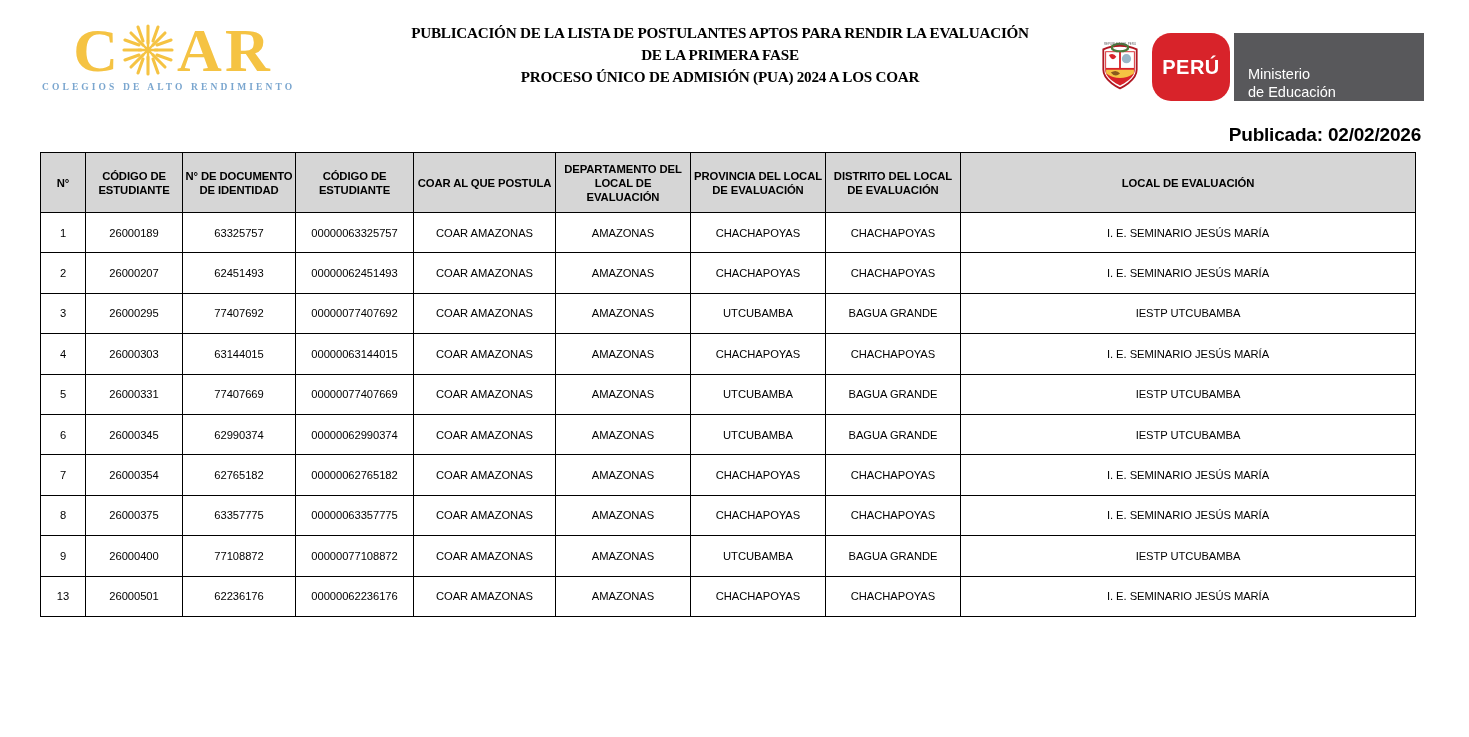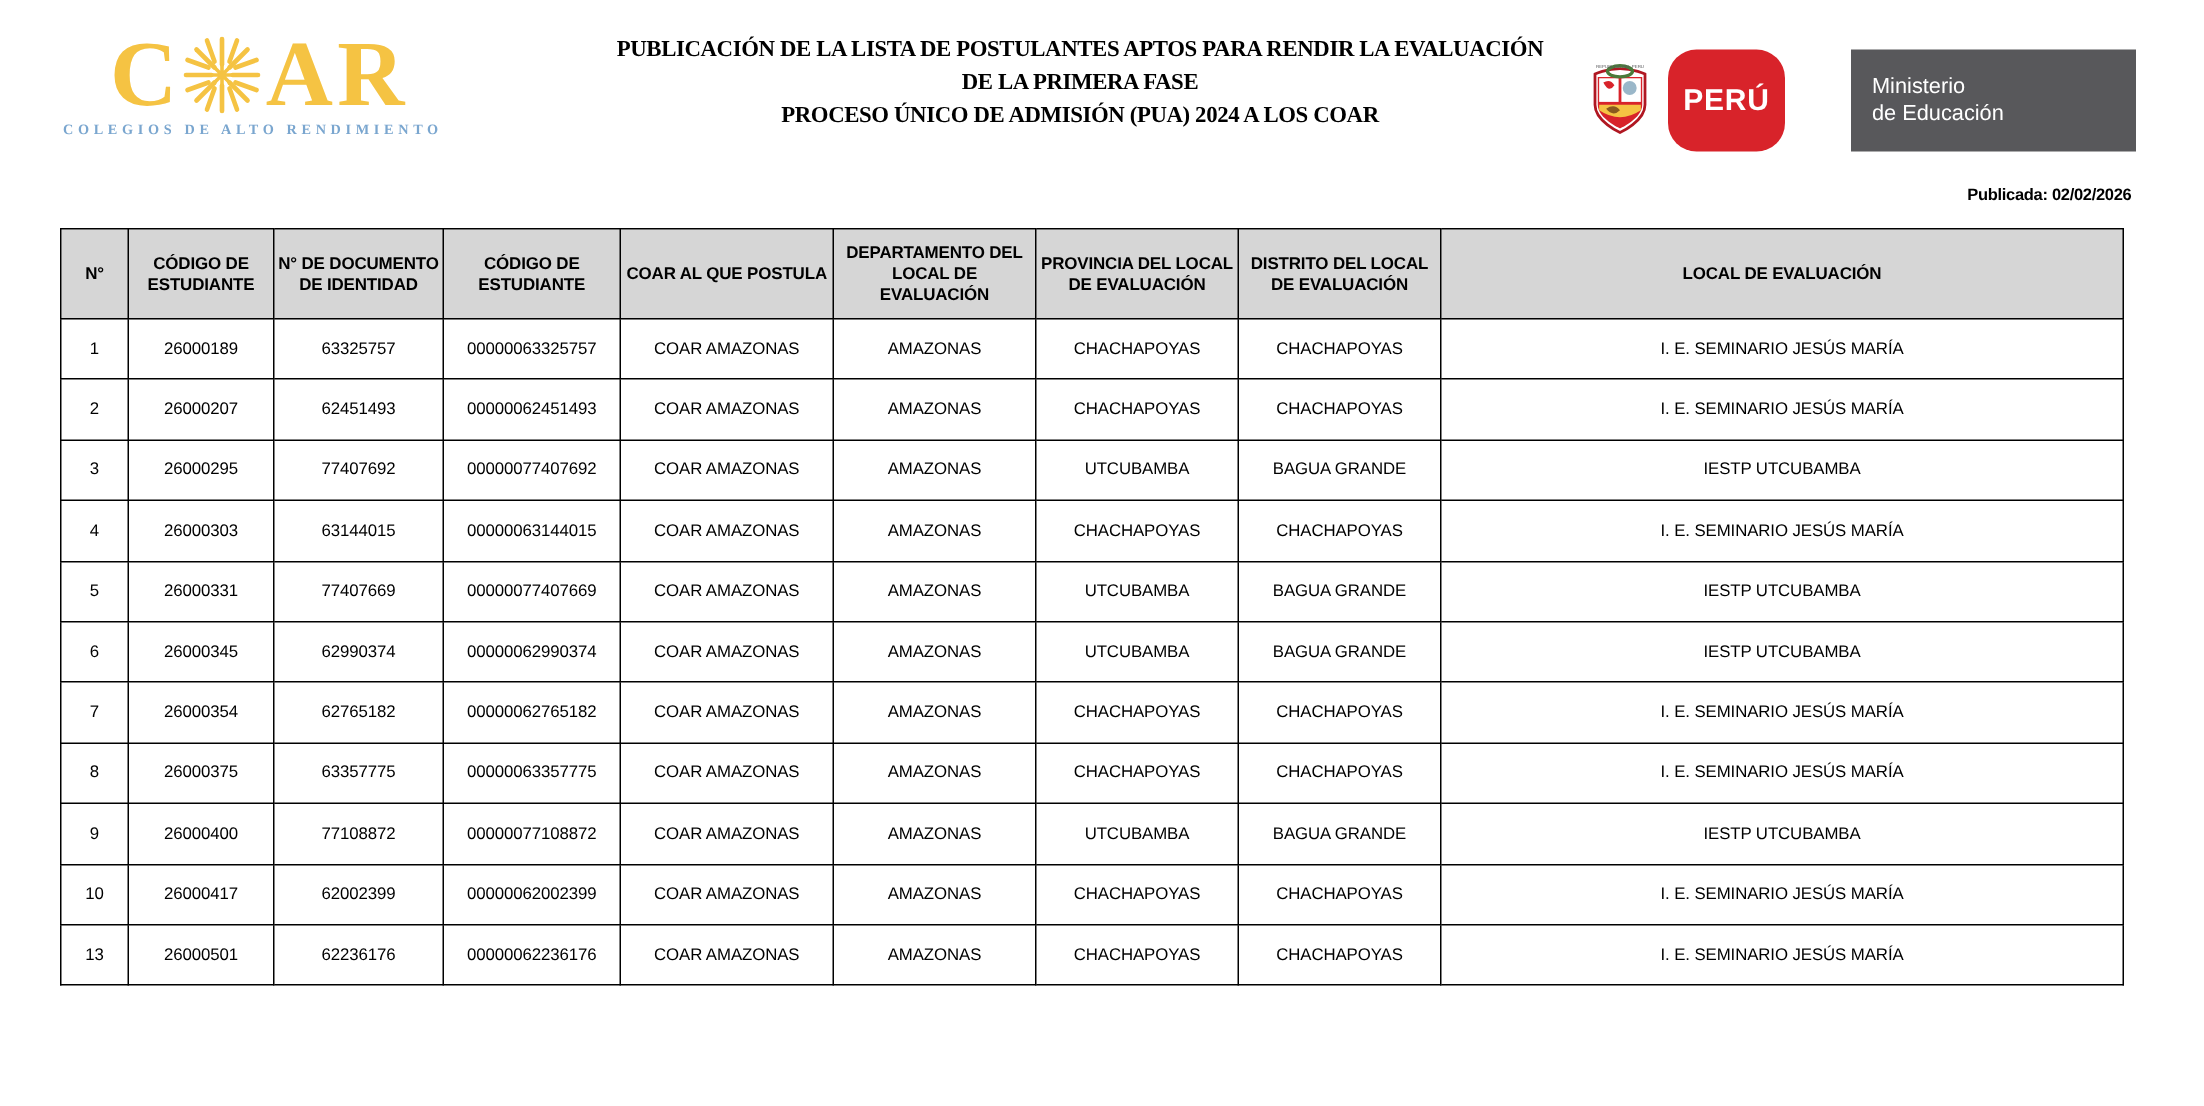--- a/index.html
+++ b/index.html
@@ -108,37 +108,36 @@
     letter-spacing: 0.5px;
     font-family: "Liberation Sans", sans-serif;
     border-radius: 19px;
   }
   .peru-gap { width: 4px; background:#ffffff; }
   .peru-gray {
     width: 190px;
     background: #58585b;
     display: flex;
     flex-direction: column;
-    justify-content: center;
+    justify-content: flex-end;
     padding-left: 14px;
     color: #fff;
-    margin-left: 40px;
   }
   .peru-gray span {
     font-size: 14.5px;
     line-height: 18px;
     font-family: "Liberation Sans", sans-serif;
   }
 
   
   .published {
     position: absolute;
     right: 48px;
     top: 124px;
-    font-size: 11px;
+    font-size: 19px;
     font-weight: bold;
     letter-spacing: -0.2px;
   }
 
   
   .table-wrap {
     position: absolute;
     left: 40px;
     top: 152px;
     width: 1375px;
@@ -374,31 +373,20 @@
           <td>26000400</td>
           <td>77108872</td>
           <td>00000077108872</td>
           <td>COAR AMAZONAS</td>
           <td>AMAZONAS</td>
           <td>UTCUBAMBA</td>
           <td>BAGUA GRANDE</td>
           <td>IESTP UTCUBAMBA</td>
         </tr>
         <tr>
-          <td>10</td>
-          <td>26000417</td>
-          <td>62002399</td>
-          <td>00000062002399</td>
-          <td>COAR AMAZONAS</td>
-          <td>AMAZONAS</td>
-          <td>CHACHAPOYAS</td>
-          <td>CHACHAPOYAS</td>
-          <td>I. E. SEMINARIO JESÚS MARÍA</td>
-        </tr>
-        <tr>
           <td>13</td>
           <td>26000501</td>
           <td>62236176</td>
           <td>00000062236176</td>
           <td>COAR AMAZONAS</td>
           <td>AMAZONAS</td>
           <td>CHACHAPOYAS</td>
           <td>CHACHAPOYAS</td>
           <td>I. E. SEMINARIO JESÚS MARÍA</td>
         </tr>

